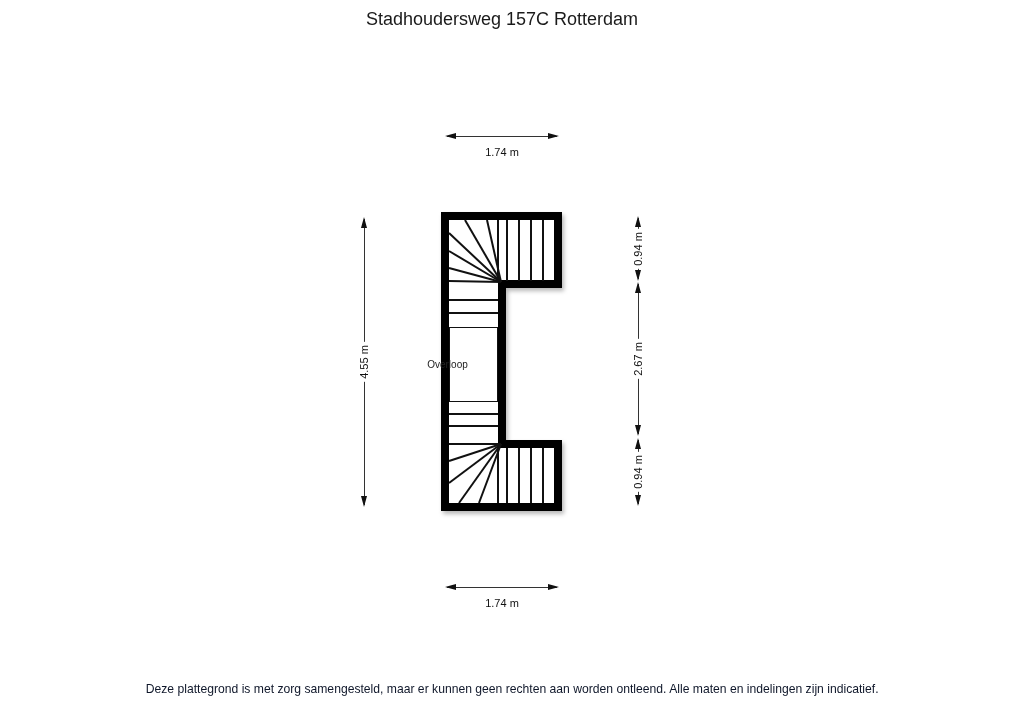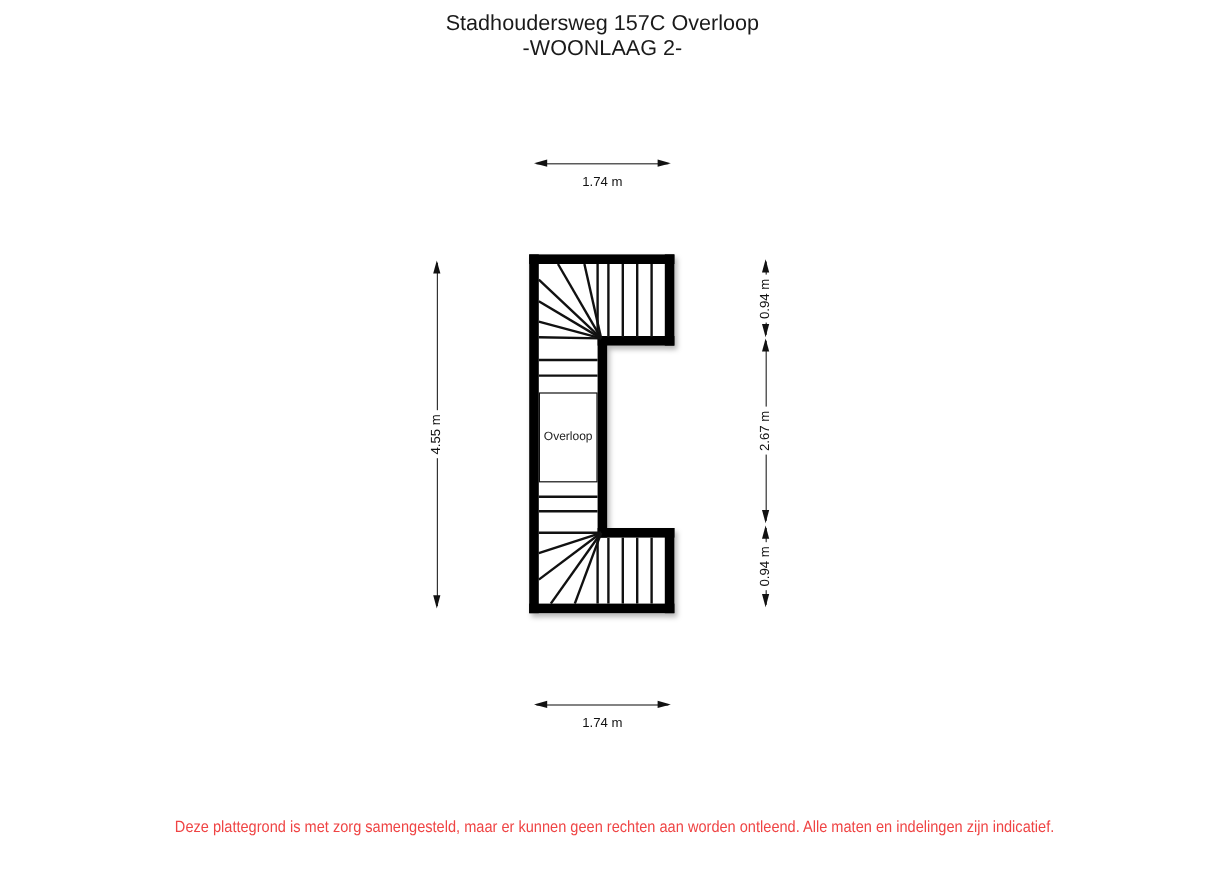--- a/index.html
+++ b/index.html
@@ -31,31 +31,30 @@
   .arr-l{left:-1px;top:-3.5px;border-top:3.5px solid transparent;border-bottom:3.5px solid transparent;border-right:11px solid #111;}
   .arr-r{right:-1px;top:-3.5px;border-top:3.5px solid transparent;border-bottom:3.5px solid transparent;border-left:11px solid #111;}
   .arr-u{top:-1px;left:-3.5px;border-left:3.5px solid transparent;border-right:3.5px solid transparent;border-bottom:11px solid #111;}
   .arr-d{bottom:-1px;left:-3.5px;border-left:3.5px solid transparent;border-right:3.5px solid transparent;border-top:11px solid #111;}
   .dlabel{position:absolute;background:#fff;font-size:11px;white-space:nowrap;z-index:1;color:#111;}
   .dim-h .dlabel{left:50%;top:16px;transform:translate(-50%,-50%);padding:0 5px;}
   .dim-v .dlabel{left:0;top:50%;transform:translate(-50%,-50%) rotate(-90deg);padding:0 3px;}
 
   
   .footer{position:absolute;left:0;top:681px;width:1024px;text-align:center;
-          font-size:13.5px;line-height:16px;color:#ef4444;}
+          font-size:13.5px;line-height:16px;color:#0f172a;}
   .footer .condensed{display:inline-block;transform:scaleX(0.9);transform-origin:center;white-space:nowrap;}
 </style>
 </head>
 <body>
 
 <div class="canvas">
 
   <div class="title-block">
-    <div>Stadhoudersweg 157C Overloop</div>
-    <div>-WOONLAAG 2-</div>
+    <div>Stadhoudersweg 157C Rotterdam</div>
   </div>
 
   <svg class="plan-svg" width="1024" height="724" viewBox="0 0 1024 724">
     <g class="plan-shadow">
       <path d="M441,212 H562 V288 H506 V440 H562 V511 H441 Z" fill="#ffffff"></path>
       <g>
         <rect class="wall" x="441" y="212" width="121" height="8"></rect>
         <rect class="wall" x="441" y="212" width="8" height="299"></rect>
         <rect class="wall" x="441" y="503" width="121" height="8"></rect>
         <rect class="wall" x="554" y="212" width="8" height="76"></rect>
@@ -105,21 +104,21 @@
     </g>
 
     <g class="tread">
       <path d="M507,448 V503"></path>
         <path d="M519,448 V503"></path>
         <path d="M531,448 V503"></path>
         <path d="M543,448 V503"></path>
     </g>
   </svg>
 
-  <div class="room-label" style="left:449px;top:327px;width:49px;height:75px;">Overloop</div>
+  <div class="room-label" style="left:423px;top:327px;width:49px;height:75px;">Overloop</div>
 
   <div class="dim dim-h" style="left:446px;top:136px;width:112px;">
     <div class="dline"></div>
     <span class="arr arr-l"></span>
     <span class="arr arr-r"></span>
     <span class="dlabel">1.74 m</span>
   </div>
 
   <div class="dim dim-h" style="left:446px;top:587px;width:112px;">
     <div class="dline"></div>

